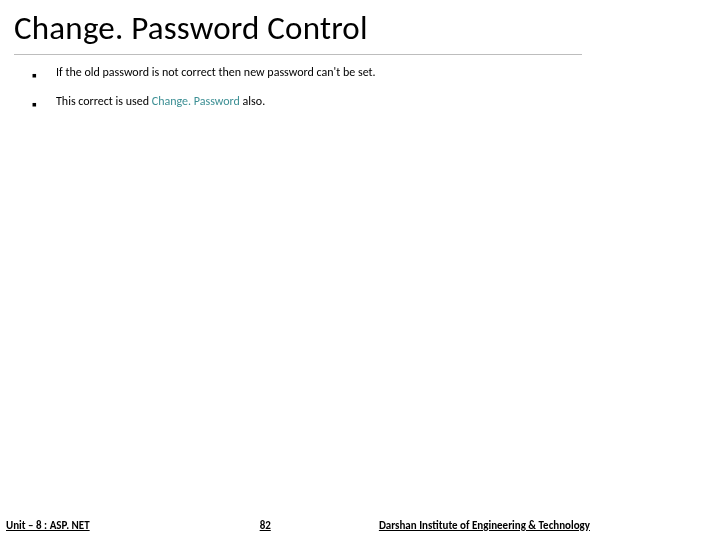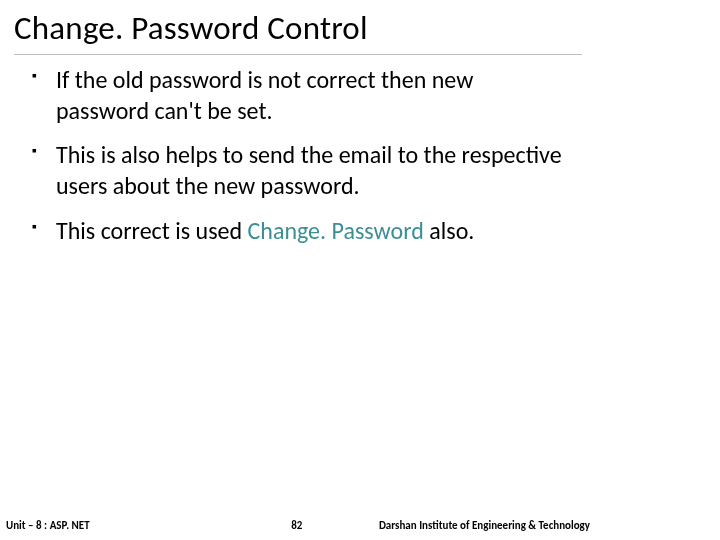--- a/index.html
+++ b/index.html
@@ -34,21 +34,21 @@
     padding: 10px 28px 0 28px;
   }
   ul.bullets {
     list-style: none;
     padding: 0;
     margin: 0;
   }
   ul.bullets > li {
     position: relative;
     padding-left: 28px;
-    font-size: 24px;
+    font-size: 12px;
     line-height: 1.28;
     margin-bottom: 14px;
     color: #000;
   }
   ul.bullets > li::before {
     content: "\25AA"; 
     position: absolute;
     left: 4px;
     top: 2px;
     font-size: 14px;
@@ -64,47 +64,47 @@
     right: 0;
     bottom: 0;
     height: 26px;
     display: flex;
     align-items: center;
     font-size: 11px;
     font-weight: 700;
     color: #000;
     padding: 0 6px 4px 6px;
     box-sizing: border-box;
+    text-decoration: underline;
   }
   .footer .left {
     flex: 0 0 auto;
   }
   .footer .center {
     flex: 1 1 auto;
-    text-align: center;
+    text-align: left;
     padding-left: 170px;
   }
   .footer .right {
     flex: 0 0 auto;
     text-align: right;
     padding-left: 45px;
   }
 </style>
 </head>
 <body>
 
 <div class="slide">
 
   <div class="title">Change. Password Control</div>
   <hr class="hr">
 
   <div class="content">
     <ul class="bullets">
       <li>If the old password is not correct then new password can't be set.</li>
-      <li>This is also helps to send the email to the respective users about the new password.</li>
       <li>
         <span>This correct is used </span><span class="class-name">Change. Password</span><span> also.</span>
       </li>
     </ul>
   </div>
 
   <div class="footer">
     <div class="left">Unit – 8 : ASP. NET</div>
     <div class="center">82</div>
     <div class="right">Darshan Institute of Engineering &amp; Technology</div>

